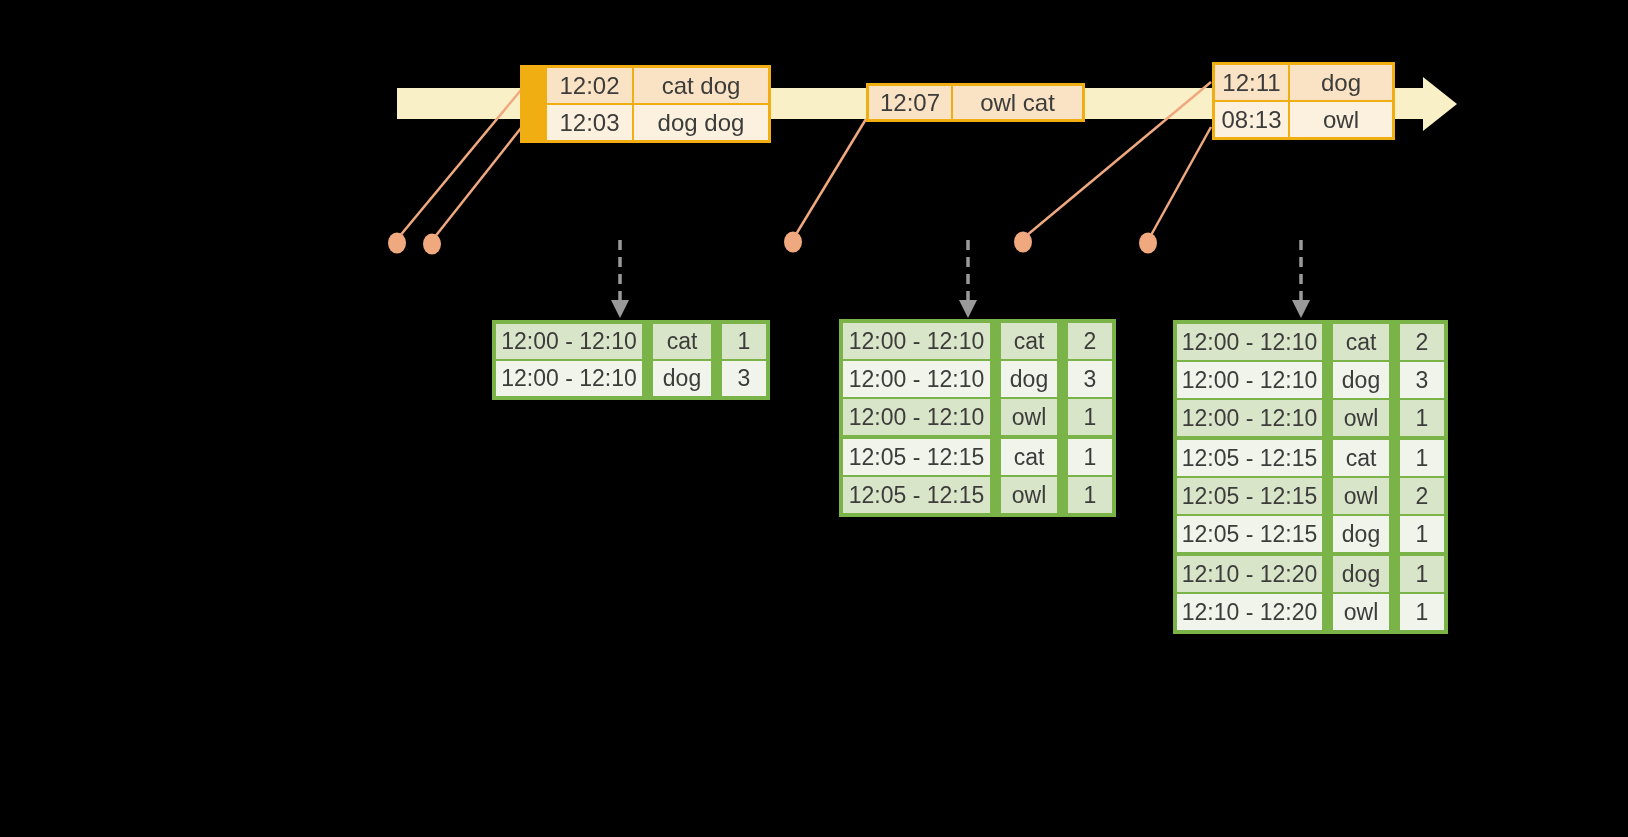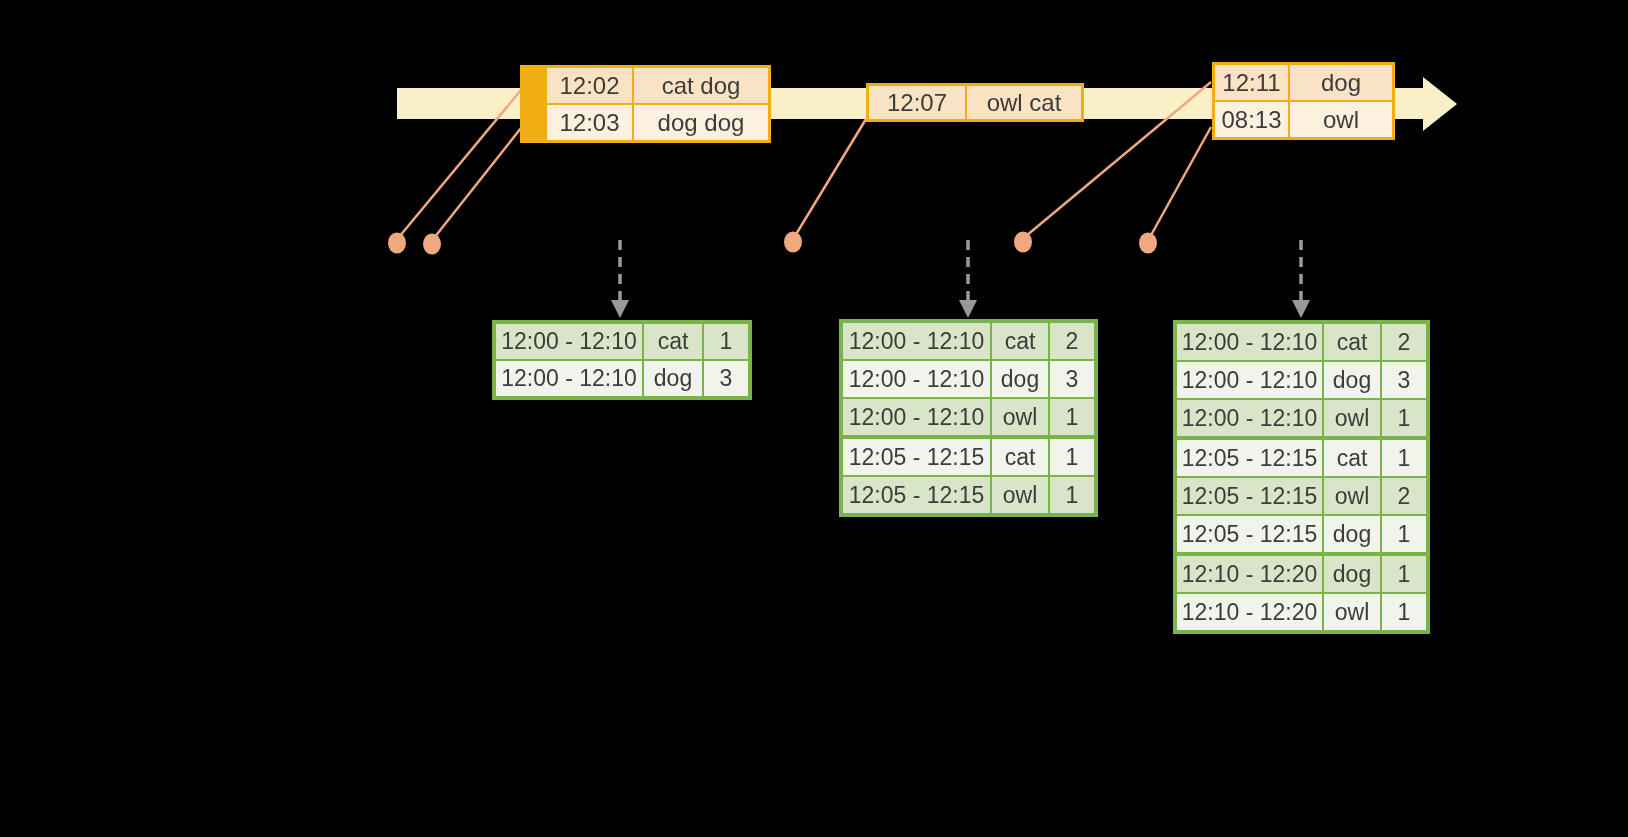--- a/index.html
+++ b/index.html
@@ -15,30 +15,30 @@
     display:flex;flex-direction:column;gap:2px;font-size:24px;
   }
   .etable .row{display:flex;gap:2px;height:35px;}
   .etable .cell{display:flex;align-items:center;justify-content:center;}
   .etable .row.er0 .cell{background:#FAE3C4;}
   .etable .row.er1 .cell{background:#FCF1DF;}
   #etable-1{left:520px;top:65px;padding-left:24px;}
   #etable-1 .c-time{width:85px;} #etable-1 .c-words{width:134px;}
   #etable-2{left:866px;top:83px;}
   #etable-2 .row{height:33px;}
-  #etable-2 .c-time{width:96px;text-align:right;} #etable-2 .c-words{width:114px;}
+  #etable-2 .c-time{width:82px;text-align:right;} #etable-2 .c-words{width:129px;}
   #etable-3{left:1212px;top:62px;}
   #etable-3 .c-time{width:73px;} #etable-3 .c-words{width:102px;}
 
   
   .gtable{
     position:absolute;border:4px solid #7AB348;background:#7AB348;
     display:flex;flex-direction:column;gap:2px;font-size:23px;
   }
-  .gtable .row{display:flex;gap:2px;height:36px;}
+  .gtable .row{display:flex;gap:11px;height:36px;}
   .gtable .row.group-start{margin-top:2px;}   
   .gtable .cell{display:flex;align-items:center;justify-content:center;}
   .gtable .row.dark .cell{background:#D9E5C9;}
   .gtable .row.light .cell{background:#F0F4EA;}
   #gtable-1{left:492px;top:320px;}
   #gtable-1 .row{height:35px;}
   #gtable-1 .c-window{width:146px;} #gtable-1 .c-word{width:58px;} #gtable-1 .c-count{width:44px;}
   #gtable-2{left:839px;top:319px;}
   #gtable-2 .c-window{width:147px;} #gtable-2 .c-word{width:56px;} #gtable-2 .c-count{width:44px;}
   #gtable-3{left:1173px;top:320px;}

